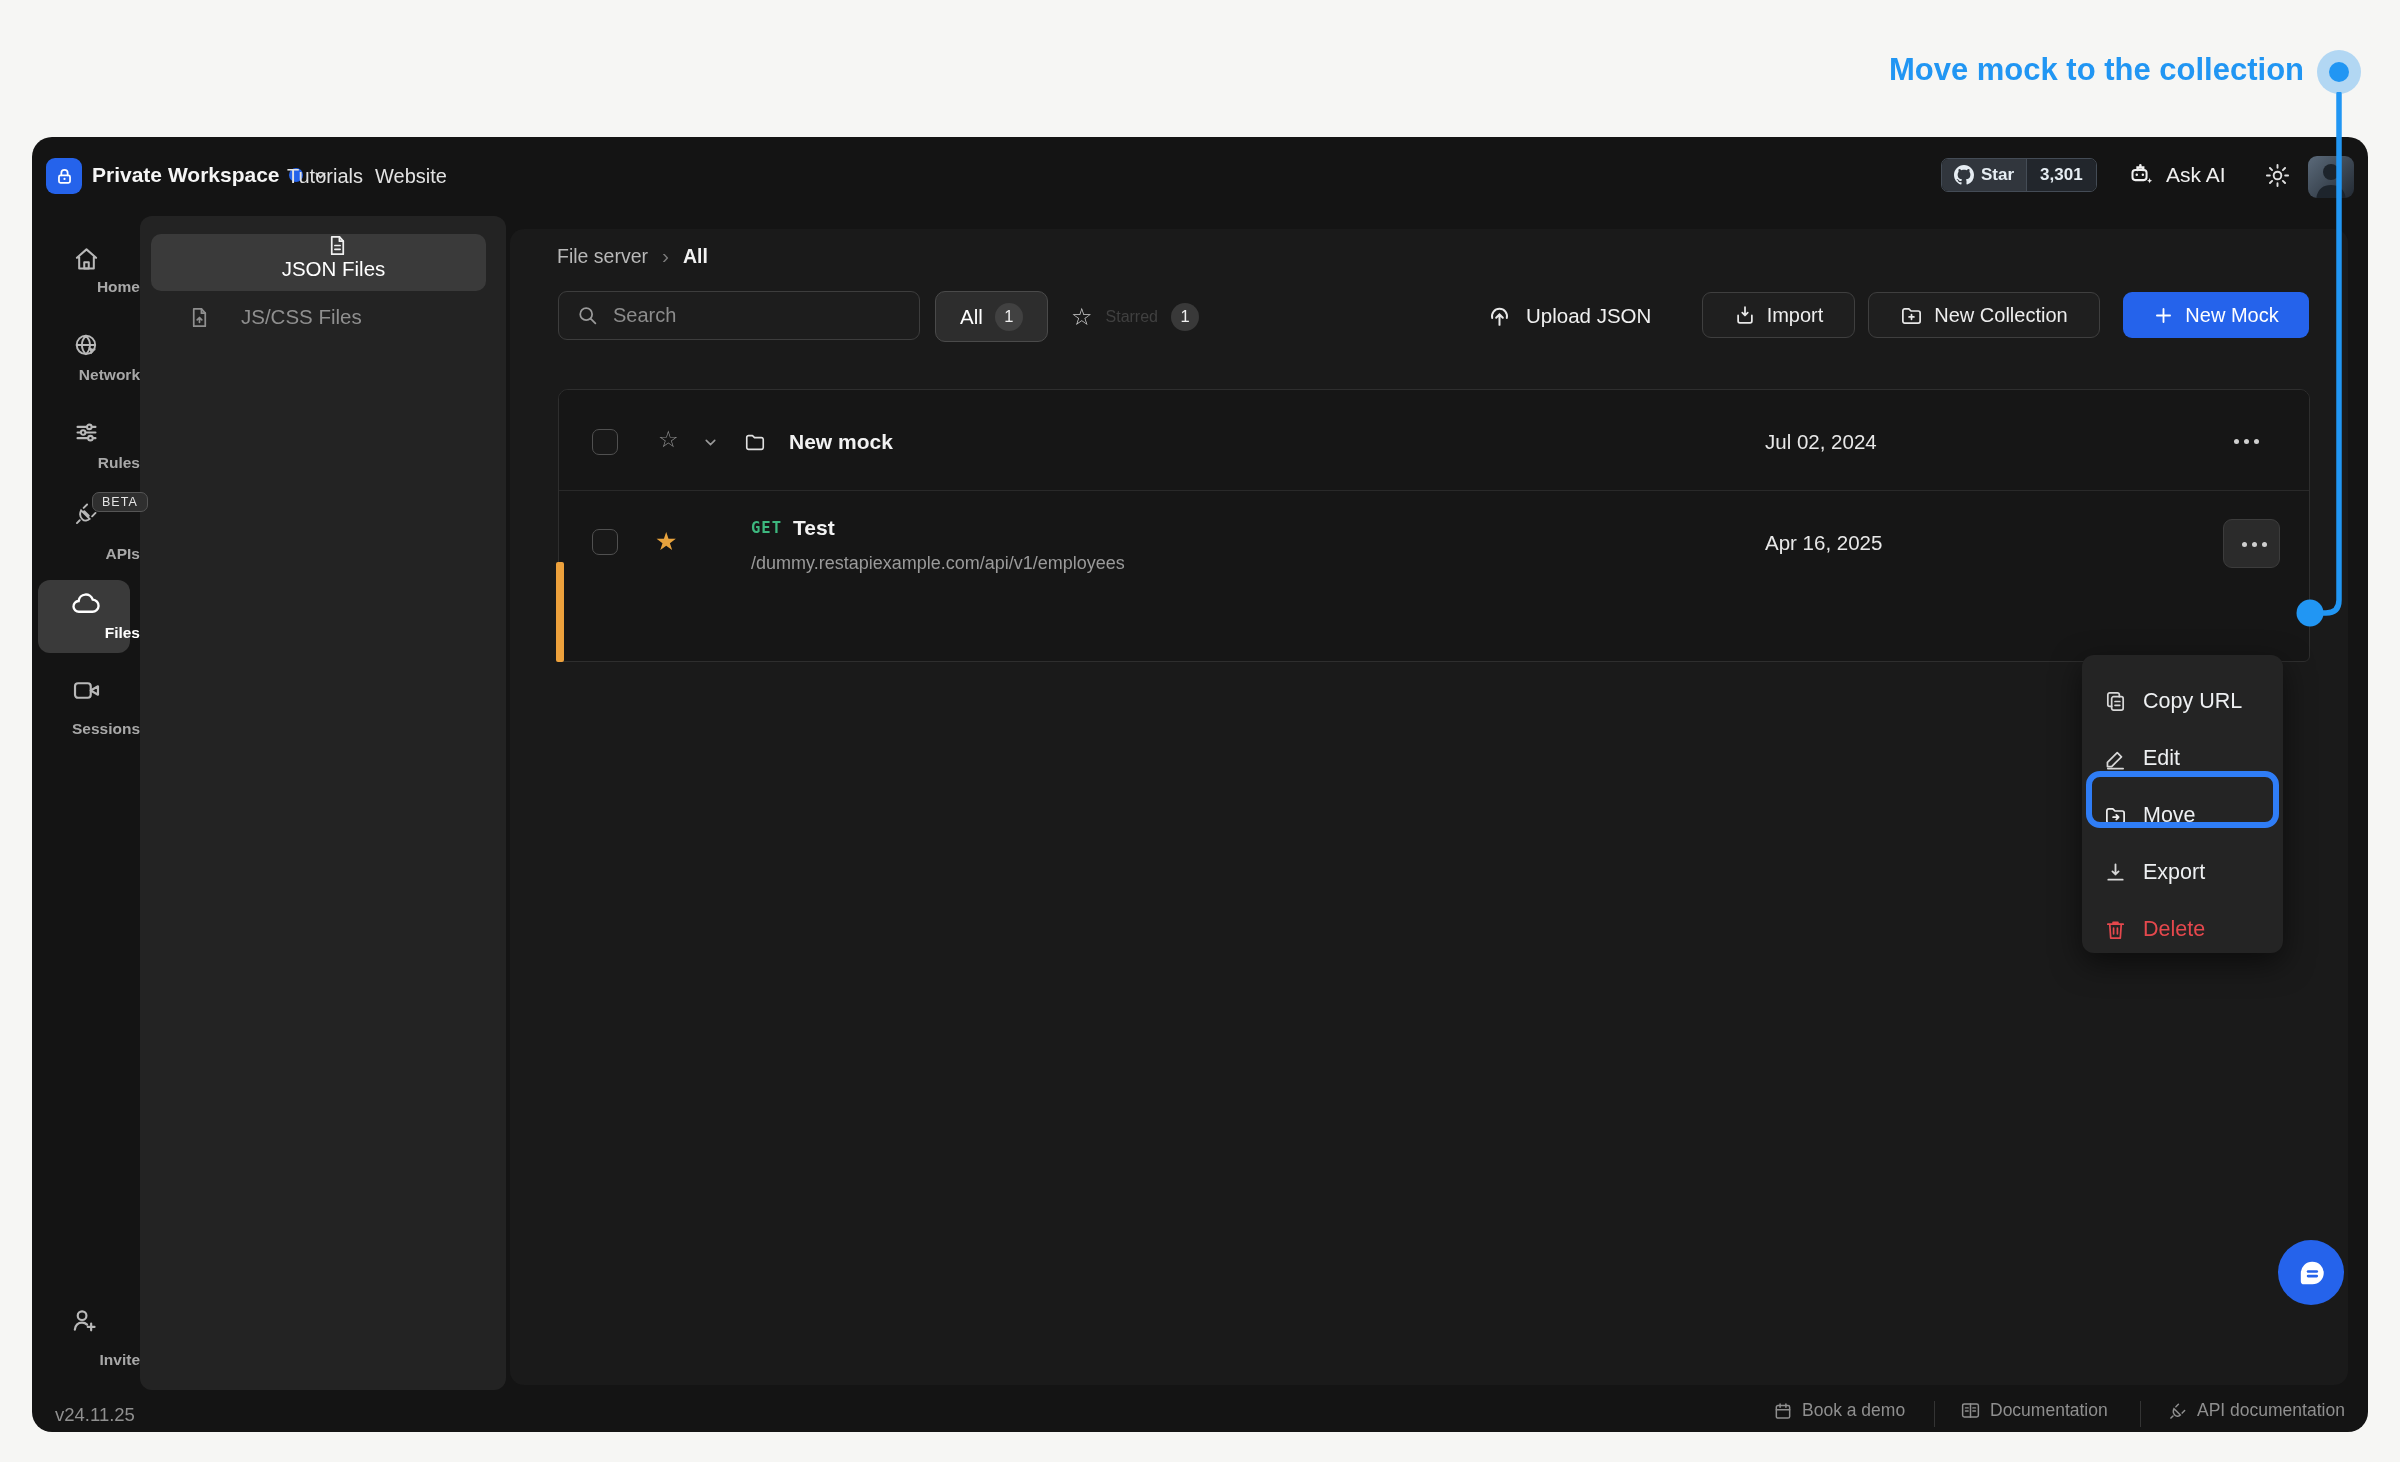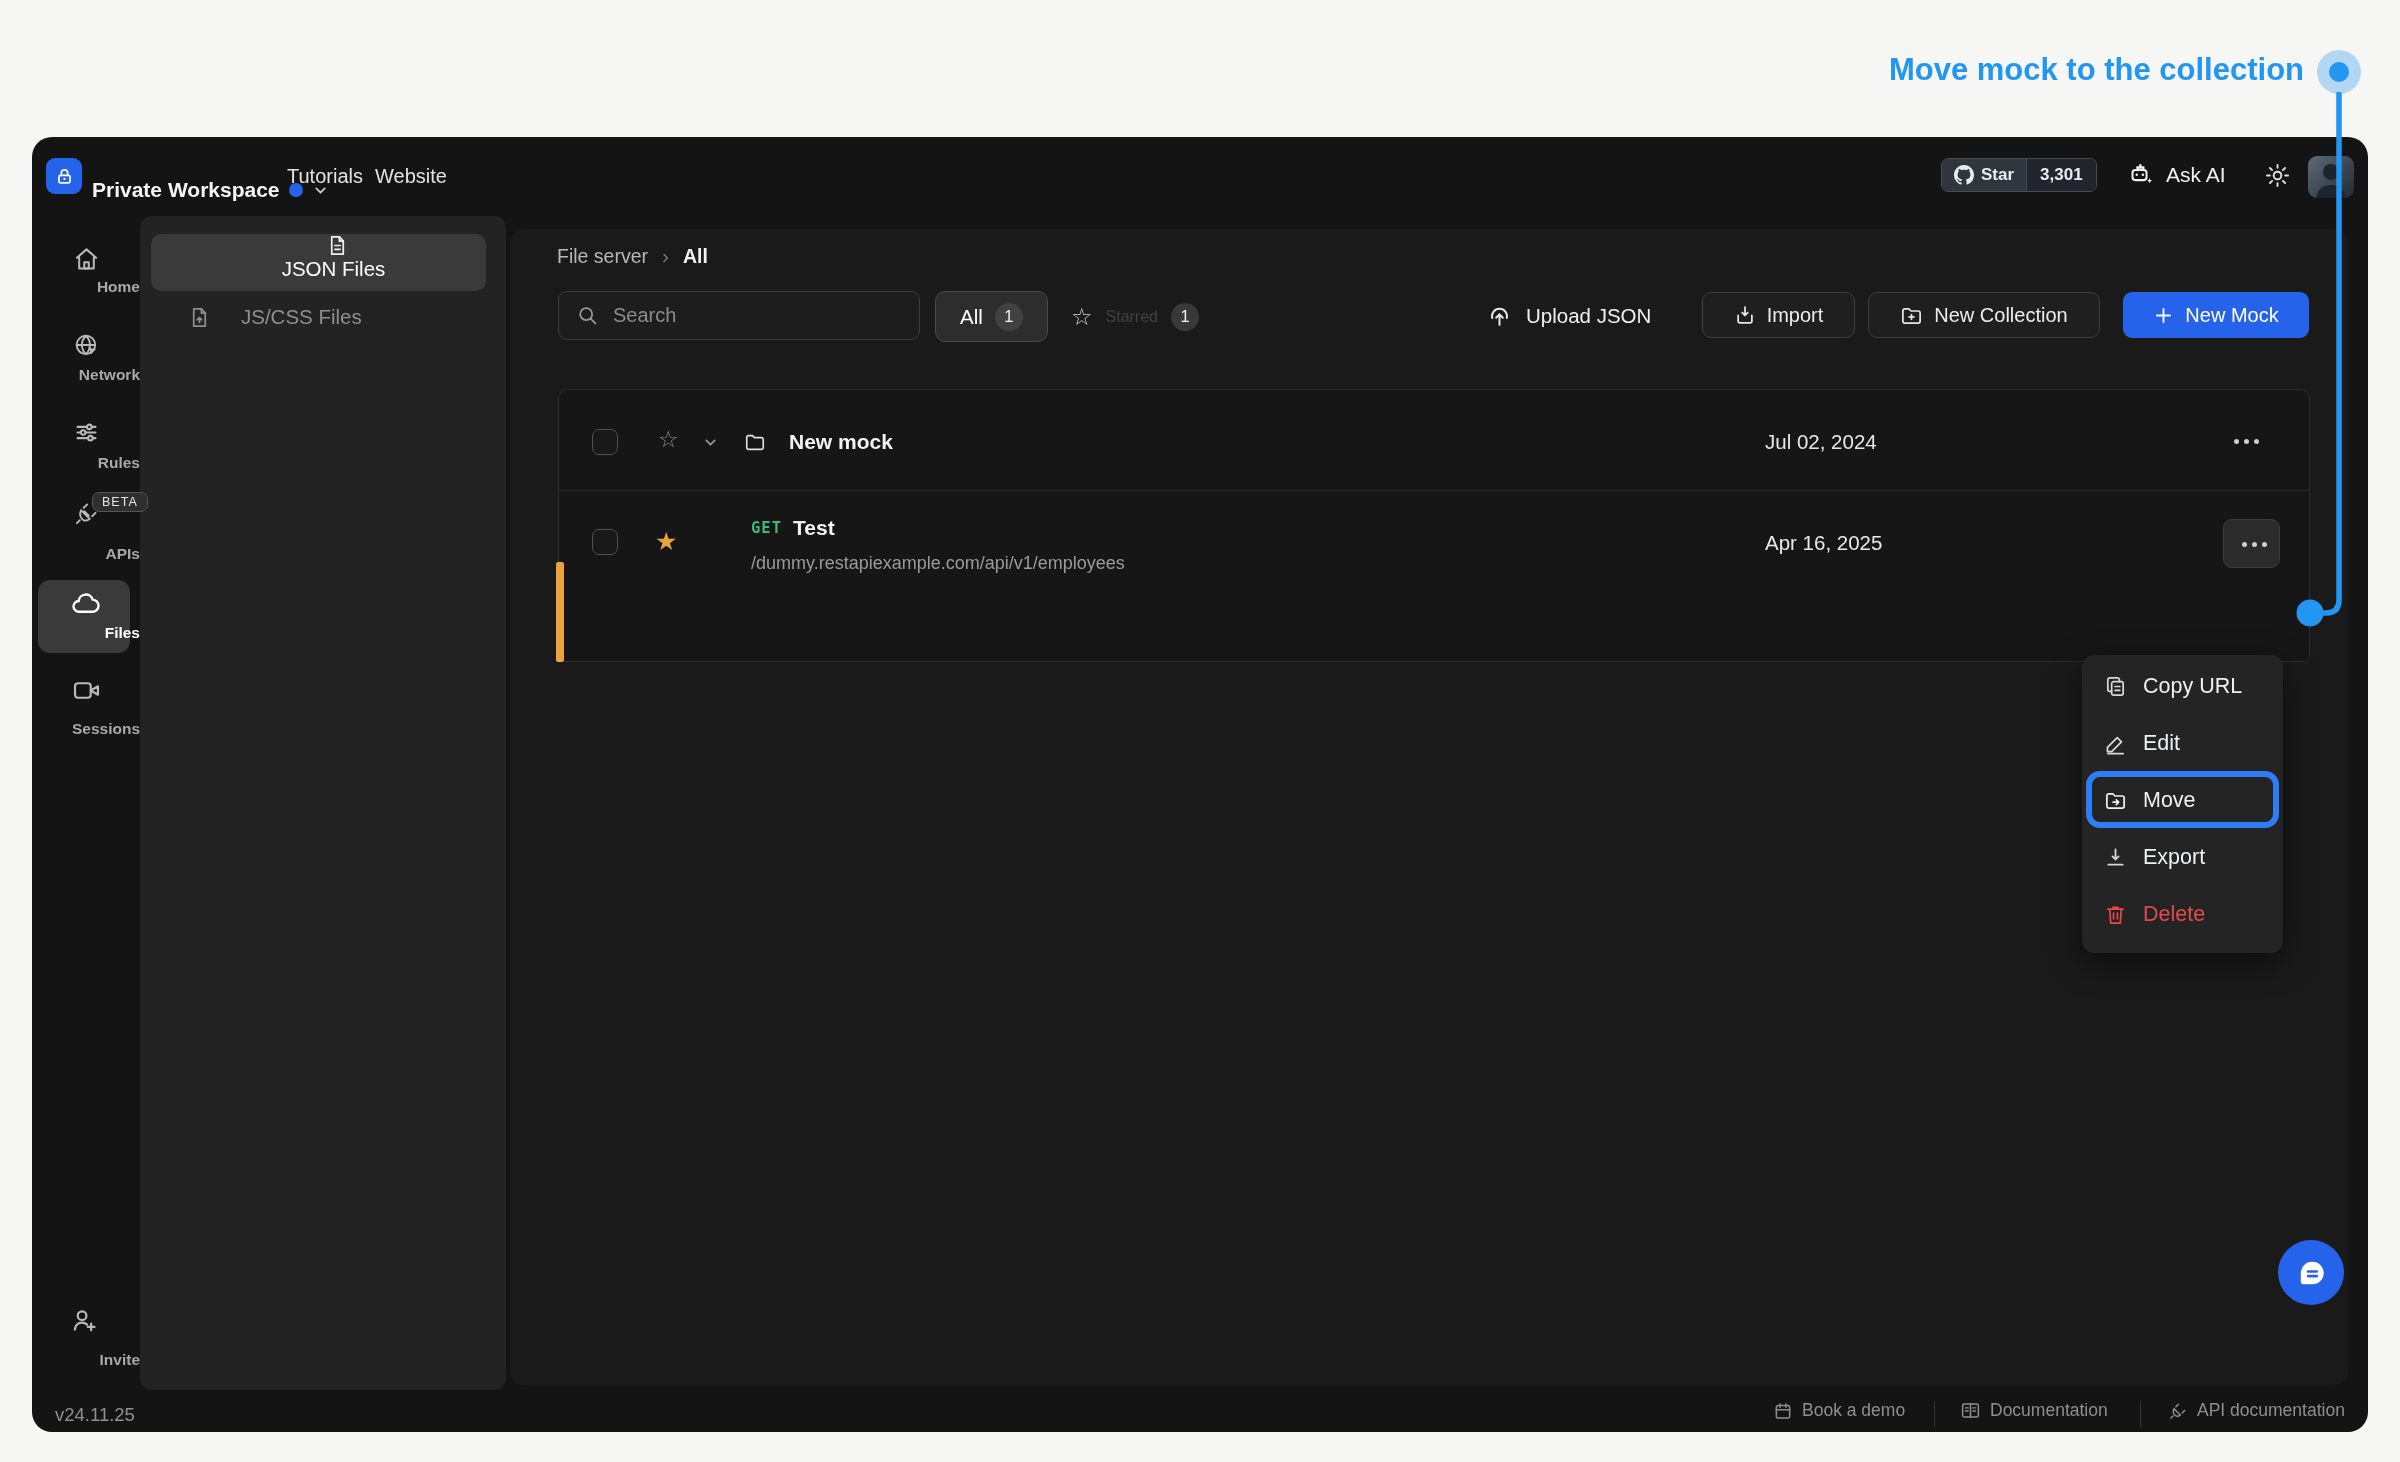--- a/index.html
+++ b/index.html
@@ -21,21 +21,21 @@
   .checkbox { width:26px; height:26px; border:1.5px solid #505050; border-radius:7px; background:#191919; }
   .pillnum { width:28px; height:28px; border-radius:50%; background:#414141; color:#f0f0f0; font-size:16.5px; display:flex; align-items:center; justify-content:center; }
   .tbl { left:558px; top:389px; width:1752px; height:273px; border:1px solid #2e2e2e; border-radius:10px 10px 6px 6px; overflow:hidden; background:#161616; }
   .thead { position:relative; height:70px; background:#212121; border-bottom:1px solid #2e2e2e; }
   .trow { position:relative; height:101px; background:#161616; }
   .trow.first { height:101px; border-bottom:1px solid #292929; }
   .cell-name { color:#f2f2f2; font-size:21px; font-weight:bold; }
   .cell-date { color:#e8e8e8; font-size:20.5px; }
   .dots { display:flex; gap:5px; }
   .dots i { width:5px; height:5px; border-radius:50%; background:#cfcfcf; }
-  .menu { left:2082px; top:655px; width:201px; height:298px; background:#242424; border-radius:12px; box-shadow:0 10px 30px rgba(0,0,0,.55); padding-top:3px; z-index:6; }
+  .menu { left:2082px; top:655px; width:201px; height:298px; background:#242424; border-radius:12px; box-shadow:0 10px 30px rgba(0,0,0,.55); padding-top:18px; z-index:6; }
   .menu-item { height:57px; display:flex; align-items:center; gap:16px; padding-left:22px; color:#eef0f2; font-size:21.5px; }
   .menu-item.danger { color:#e5484d; }
   .menu-hl { left:2086px; top:771px; width:193px; height:57px; border:6px solid #2f7df6; border-radius:14px; z-index:7; pointer-events:none; }
   .ftlink { display:flex; align-items:center; gap:9px; color:#8f8f8f; font-size:17.5px; }
   .vdiv { width:1px; height:26px; background:#343434; }
   .star-o { color:#8d8d8d; font-size:23px; }
   .star-f { color:#e8a33d; font-size:25px; }
   .ann { color:#2196f3; }
   input.search { width:362px; height:49px; background:#1d1d1d; border:1.5px solid #3d3d3d; border-radius:9px; color:#e8e8e8; font-size:20px; padding-left:54px; outline:none; font-family:inherit; }
   input.search::placeholder { color:#8c8c8c; }
@@ -45,21 +45,21 @@
 
 <div class="abs window"></div>
 
 <div class="abs" style="left:46px; top:158px; width:36px; height:36px; background:#2563eb; border-radius:9px; display:flex; align-items:center; justify-content:center;">
   <svg class="ic" width="19" height="19" viewBox="0 0 24 24" fill="none" stroke="#fff" stroke-width="2.2" stroke-linecap="round">
       <rect x="5" y="10.5" width="14" height="9.5" rx="2"></rect>
       <path d="M8 10.5V7.5a4 4 0 0 1 8 0v3"></path>
       <circle cx="12" cy="15" r="1.4" fill="#fff" stroke="none"></circle>
     </svg>
 </div>
-<div class="abs row" style="left:92px; top:178px; gap:9px;">
+<div class="abs row" style="left:92px; top:163px; gap:9px;">
   <span style="color:#f5f5f5; font-size:21px; font-weight:bold;">Private Workspace</span>
   <span style="width:14px; height:14px; border-radius:50%; background:#2563eb; display:inline-block;"></span>
   <svg class="ic" width="17" height="17" viewBox="0 0 24 24" fill="none" stroke="#cfcfcf" stroke-width="2.4" stroke-linecap="round">
       <path d="M6 9l6 6 6-6"></path>
     </svg>
 </div>
 <div class="abs navtxt" style="left:287px; top:165px;">Tutorials</div>
 <div class="abs navtxt" style="left:375px; top:165px;">Website</div>
 
 <div class="abs ghbadge" style="left:1941px; top:158px;">

